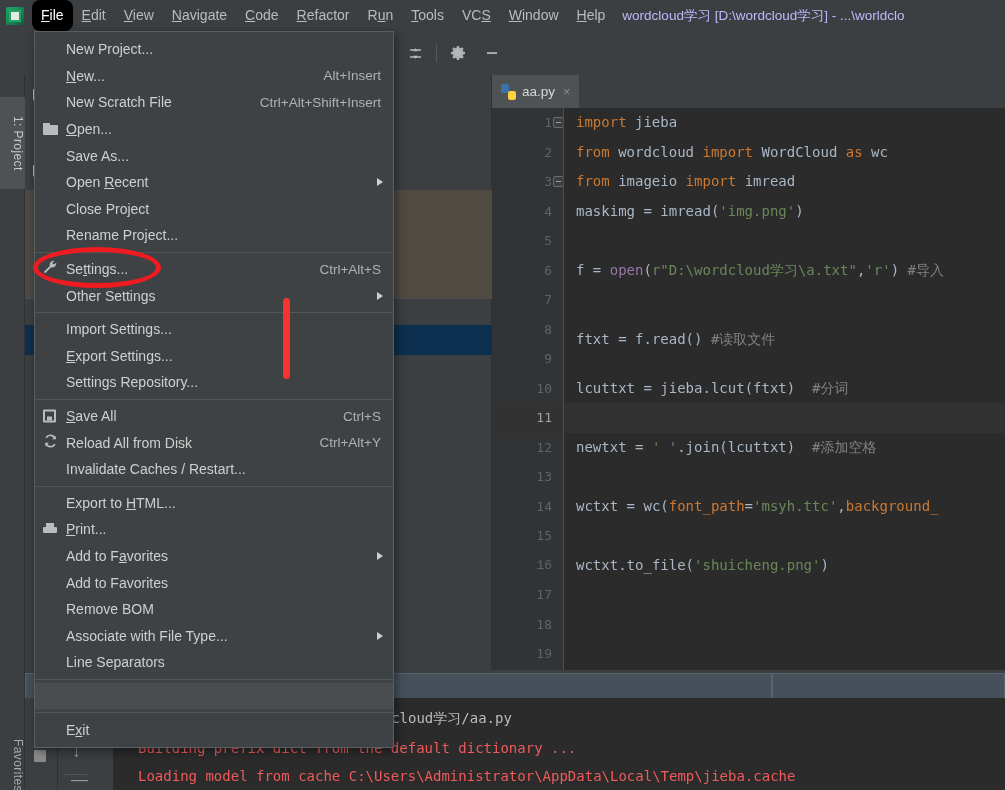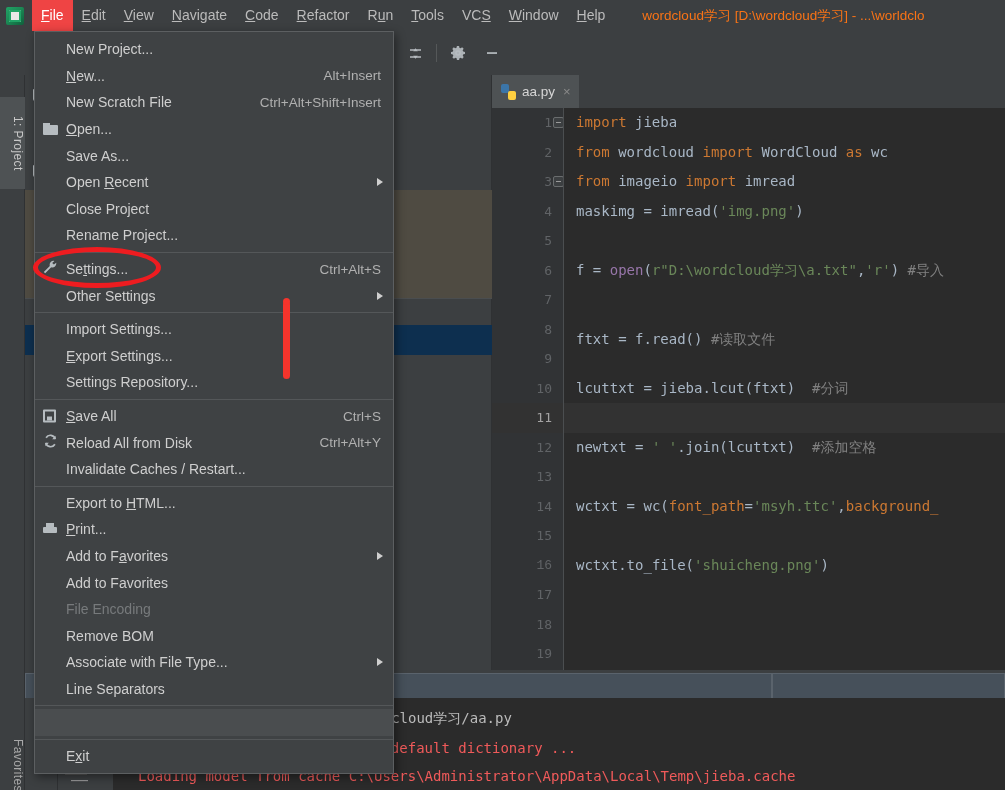--- a/index.html
+++ b/index.html
@@ -25,24 +25,24 @@
   }
   .app-logo:after {
     content: ""; position: absolute; left: 3px; top: 3px; width: 12px; height: 12px;
     background: #e8e8e8; border-radius: 1px;
     box-shadow: inset 0 0 0 2px #21a366;
   }
   .menu-item {
     height: 31px; line-height: 31px; padding: 0 9px;
     font-size: 14px; color: #bbbbbb; white-space: nowrap; cursor: default;
   }
-  .menu-item.active { background: #ef4444; color: #ffffff; }
+  .menu-item.active { background: #000000; color: #ffffff; border-radius: 8px; }
   .menu-item u { text-decoration: underline; text-underline-offset: 1px; }
   .title-text {
-    margin-left: 28px; font-size: 13.5px; color: #f97316;
+    margin-left: 8px; font-size: 13.5px; color: #c4b5fd;
     white-space: nowrap; overflow: hidden;
   }
 
   
   .toolbar {
     position: absolute; left: 0; top: 31px; width: 1005px; height: 44px;
     background: #3c3f41;
   }
   .tb-icons {
     position: absolute; left: 398px; top: 0; height: 44px;
@@ -491,23 +491,20 @@
 
     <div class="mrow">
       <span class="mlabel">Add to F<u>a</u>vorites</span>
       <span class="marrow"></span>
     </div>
 
     <div class="mrow">
       <span class="mlabel">Add to Favorites</span>
     </div>
 
-    <div class="mrow">
-      <span class="mlabel dim">File Encoding</span>
-    </div>
 
     <div class="mrow">
       <span class="mlabel">Remove BOM</span>
     </div>
 
     <div class="mrow">
       <span class="mlabel">Associate with File Type...</span>
       <span class="marrow"></span>
     </div>
 

